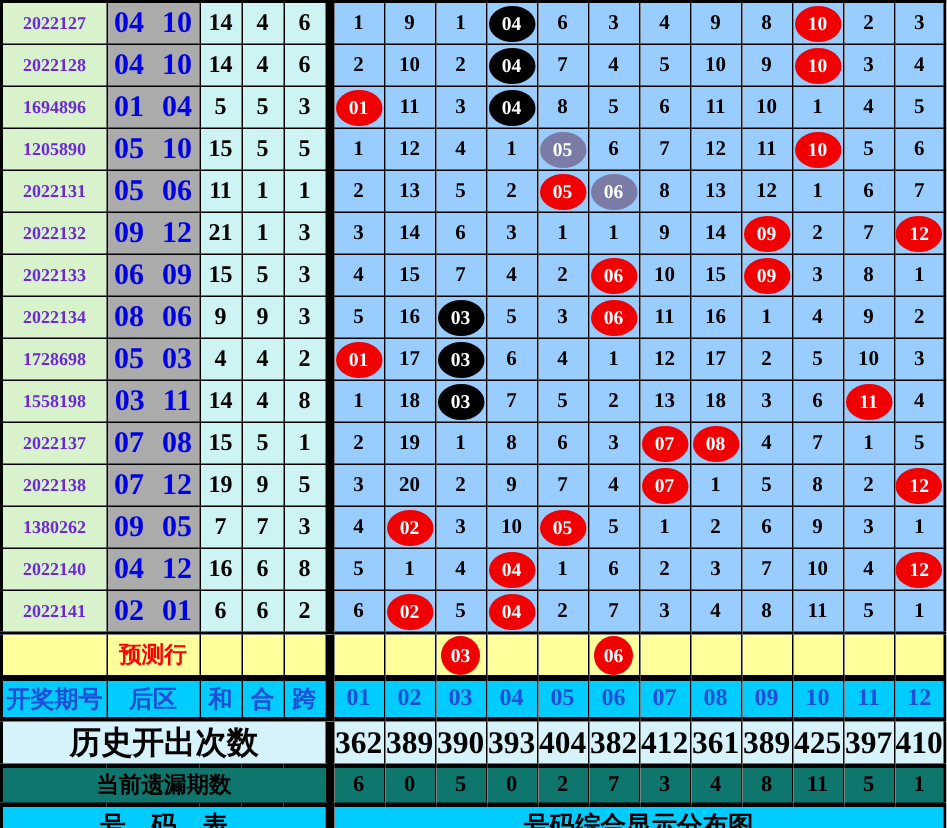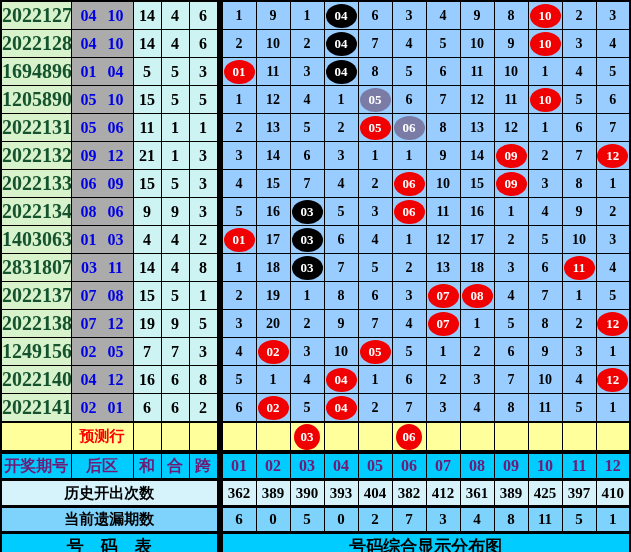--- a/index.html
+++ b/index.html
@@ -13,22 +13,22 @@
     font-weight:bold;
   }
   td{
     border:1px solid #000;
     text-align:center;
     vertical-align:middle;
     padding:0;
     overflow:hidden;
     white-space:nowrap;
   }
-  td.period{background:#d8f2cc;font-size:20px;color:#14532d;}
-  td.rear{background:#ababab;color:#0000e6;font-size:16px;word-spacing:7px;}
+  td.period{background:#d8f2cc;font-size:12px;color:#6d28d9;}
+  td.rear{background:#ababab;color:#0000e6;font-size:20px;word-spacing:7px;}
   td.shz{background:#cdf3f3;font-size:16px;color:#000;}
   td.gap{background:#000 !important;border-color:#000;}
   td.cell{background:#99ccff;font-size:14px;color:#000;}
   tr.data-row td{height:27px;}
 
   .ball{
     display:inline-block;
     width:31px;height:24px;
     border-radius:50%;
     line-height:24px;
@@ -38,23 +38,23 @@
     letter-spacing:0;
   }
   .ball.red{background:#f00000;}
   .ball.black{background:#000000;}
   .ball.gray{background:#7b7ca6;}
   .ball.round{width:26px;height:26px;line-height:26px;}
 
   tr.pred-row td{background:#ffff9c;height:27px;border-top:2px solid #000;border-bottom:4px solid #000;}
   tr.pred-row td.pred-label{color:#ff0000;font-size:15px;}
 
-  tr.head-row td{background:#00ccff;font-size:16px;color:#701a75;height:24px;border-bottom:3px solid #000;}
-  tr.hist-row td{background:#d6f3fb;font-size:15px;color:#000;height:24px;border-bottom:3px solid #000;}
-  tr.miss-row td{background:#7dd3fc;font-size:15px;color:#000;height:23px;border-bottom:3px solid #000;}
+  tr.head-row td{background:#00ccff;font-size:16px;color:#1d4ed8;height:24px;border-bottom:3px solid #000;}
+  tr.hist-row td{background:#d6f3fb;font-size:21px;color:#000;height:24px;border-bottom:3px solid #000;}
+  tr.miss-row td{background:#0f766e;font-size:15px;color:#000;height:23px;border-bottom:3px solid #000;}
   tr.bottom-row td{background:#00ccff;font-size:17px;color:#000;height:24px;}
 </style>
 </head>
 <body>
 
 <div class="wrap">
   <table class="trend">
       <colgroup>
         <col style="width: 70px;">
         <col style="width: 62px;">
@@ -230,41 +230,41 @@
           <td class="cell"><span class="num">3</span></td>
           <td class="cell"><span class="ball red">06</span></td>
           <td class="cell"><span class="num">11</span></td>
           <td class="cell"><span class="num">16</span></td>
           <td class="cell"><span class="num">1</span></td>
           <td class="cell"><span class="num">4</span></td>
           <td class="cell"><span class="num">9</span></td>
           <td class="cell"><span class="num">2</span></td>
         </tr>
         <tr class="data-row">
-          <td class="period">1403063</td>
-          <td class="rear">01 03</td>
+          <td class="period">1728698</td>
+          <td class="rear">05 03</td>
           <td class="shz">4</td>
           <td class="shz">4</td>
           <td class="shz">2</td>
           <td class="gap"></td>
           <td class="cell"><span class="ball red">01</span></td>
           <td class="cell"><span class="num">17</span></td>
           <td class="cell"><span class="ball black">03</span></td>
           <td class="cell"><span class="num">6</span></td>
           <td class="cell"><span class="num">4</span></td>
           <td class="cell"><span class="num">1</span></td>
           <td class="cell"><span class="num">12</span></td>
           <td class="cell"><span class="num">17</span></td>
           <td class="cell"><span class="num">2</span></td>
           <td class="cell"><span class="num">5</span></td>
           <td class="cell"><span class="num">10</span></td>
           <td class="cell"><span class="num">3</span></td>
         </tr>
         <tr class="data-row">
-          <td class="period">2831807</td>
+          <td class="period">1558198</td>
           <td class="rear">03 11</td>
           <td class="shz">14</td>
           <td class="shz">4</td>
           <td class="shz">8</td>
           <td class="gap"></td>
           <td class="cell"><span class="num">1</span></td>
           <td class="cell"><span class="num">18</span></td>
           <td class="cell"><span class="ball black">03</span></td>
           <td class="cell"><span class="num">7</span></td>
           <td class="cell"><span class="num">5</span></td>
@@ -310,22 +310,22 @@
           <td class="cell"><span class="num">7</span></td>
           <td class="cell"><span class="num">4</span></td>
           <td class="cell"><span class="ball red">07</span></td>
           <td class="cell"><span class="num">1</span></td>
           <td class="cell"><span class="num">5</span></td>
           <td class="cell"><span class="num">8</span></td>
           <td class="cell"><span class="num">2</span></td>
           <td class="cell"><span class="ball red">12</span></td>
         </tr>
         <tr class="data-row">
-          <td class="period">1249156</td>
-          <td class="rear">02 05</td>
+          <td class="period">1380262</td>
+          <td class="rear">09 05</td>
           <td class="shz">7</td>
           <td class="shz">7</td>
           <td class="shz">3</td>
           <td class="gap"></td>
           <td class="cell"><span class="num">4</span></td>
           <td class="cell"><span class="ball red">02</span></td>
           <td class="cell"><span class="num">3</span></td>
           <td class="cell"><span class="num">10</span></td>
           <td class="cell"><span class="ball red">05</span></td>
           <td class="cell"><span class="num">5</span></td>

